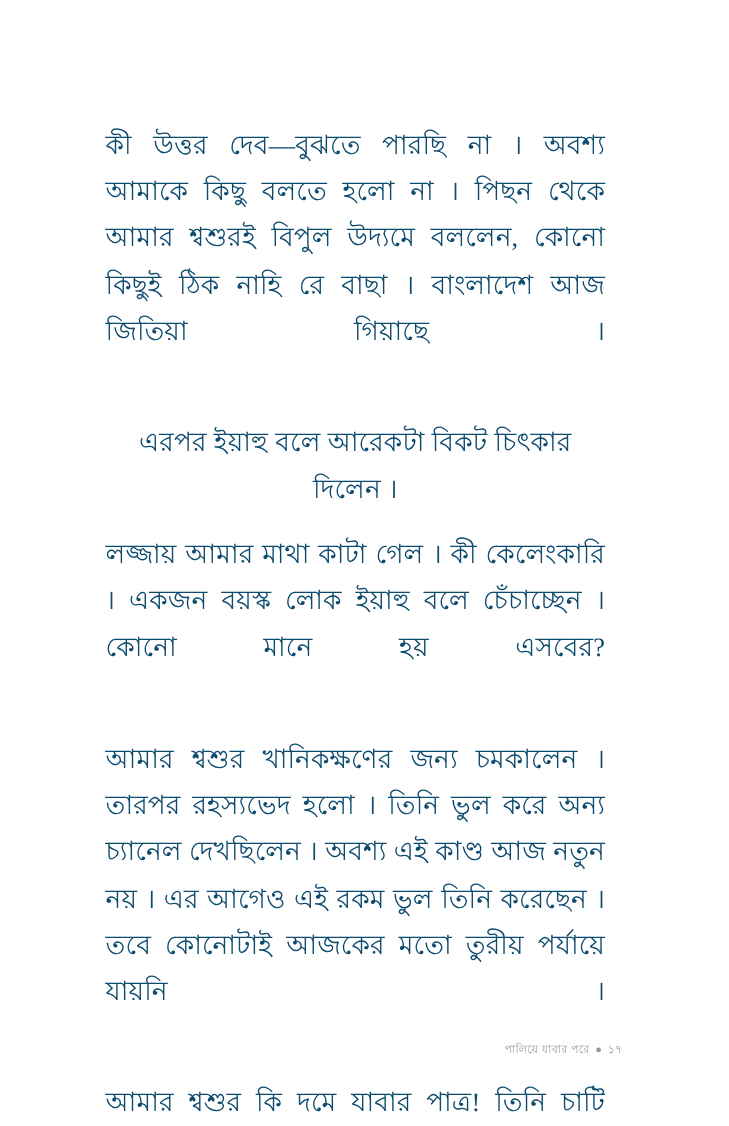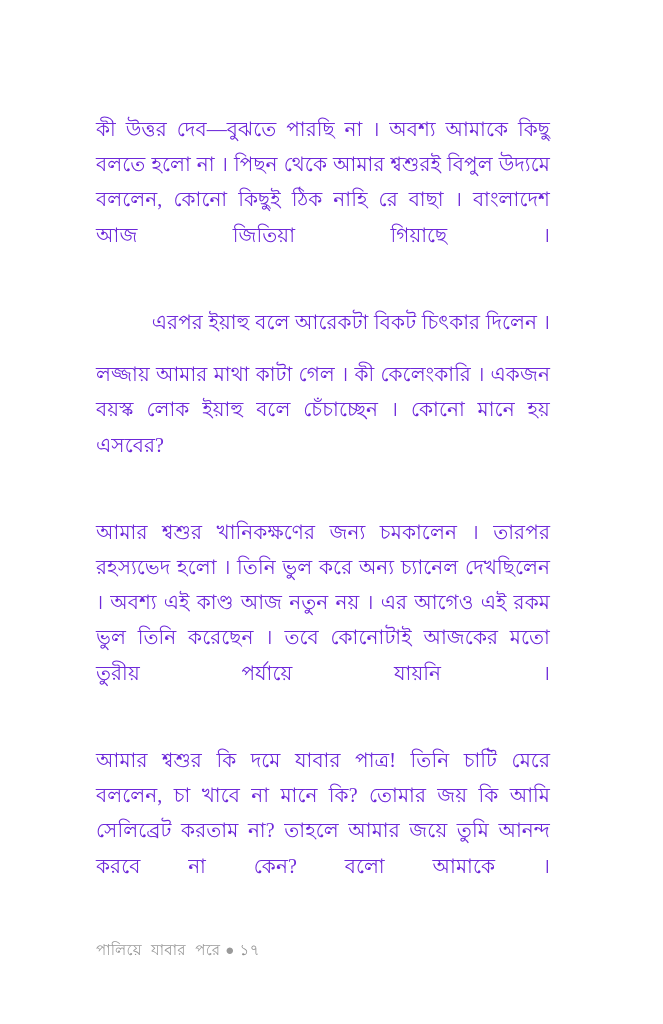--- a/index.html
+++ b/index.html
@@ -28,54 +28,55 @@
 
   .text-column {
     position: absolute;
     left: 96px;
     top: 112px;
     width: 470px;
   }
 
   .para {
     margin: 0 16px 17px 0;
-    font-size: 20px;
+    font-size: 24px;
     line-height: 1.76;
     text-align: justify;
     text-justify: inter-word;
     letter-spacing: 0.1px;
     word-spacing: 0.5px;
-    color: #6d28d9;
+    color: #0c4a6e;
     font-family: "Liberation Serif", "DejaVu Serif", serif;
   }
 
   
   .para:after {
     content: "";
     display: inline-block;
     width: 100%;
   }
 
   .para.no-justify {
-    text-align: right;
+    text-align: center;
   }
   .para.no-justify:after {
     content: none;
   }
 
   .footer {
     position: absolute;
     right: 97px;
     bottom: 62px;
     width: 470px;
-    font-size: 15px;
+    text-align: right;
+    font-size: 10px;
     line-height: 1.4;
     color: #9a9a9a;
     letter-spacing: 0.3px;
-    font-family: Liberation Mono, monospace;
+    font-family: Liberation Sans, sans-serif;
     white-space: nowrap;
   }
   .footer .dot {
     display: inline-block;
     margin: 0 5px;
     color: #9a9a9a;
   }
   .footer .pageno {
     color: #8f8f8f;
   }

